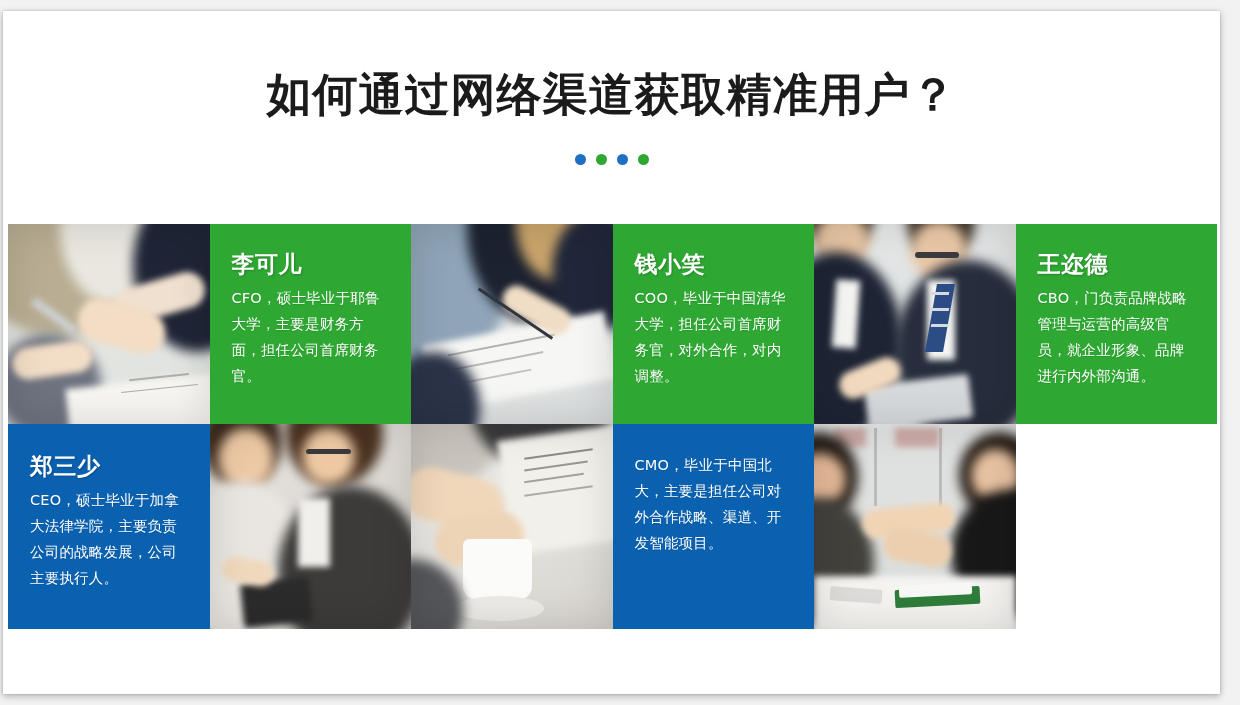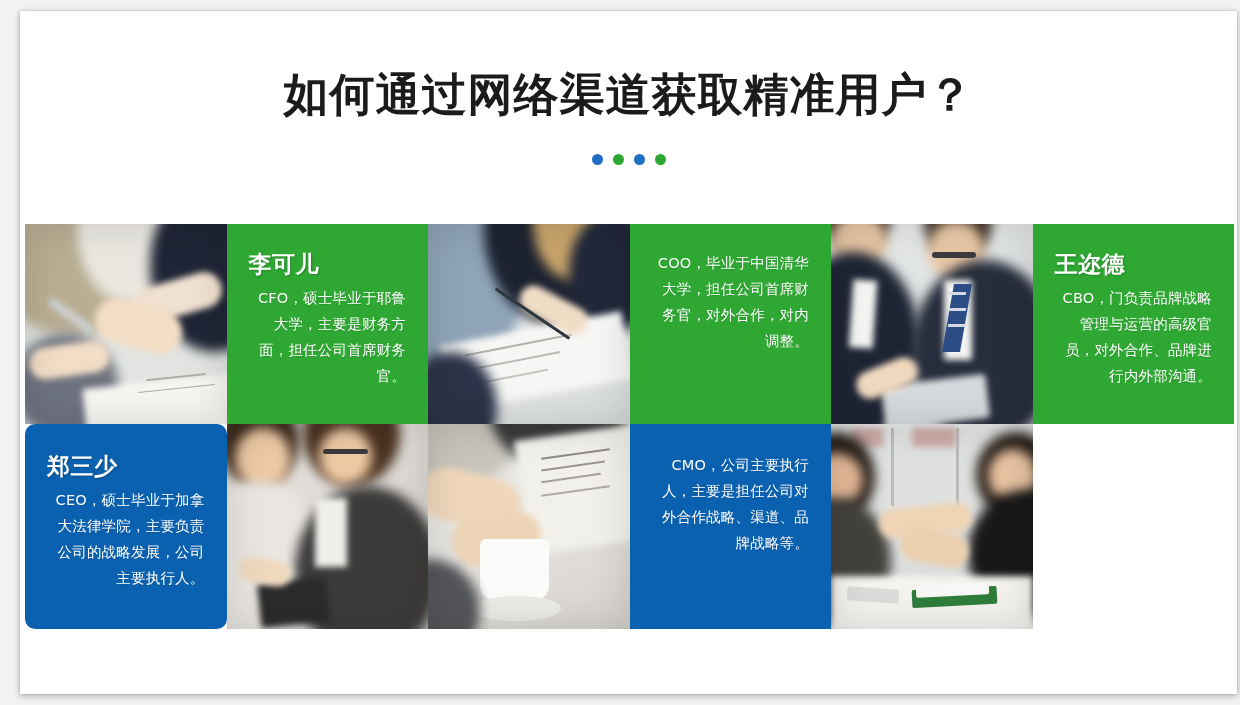--- a/index.html
+++ b/index.html
@@ -7,21 +7,21 @@
     width:1240px;height:705px;
     background:#ffffff;
     font-family:"DejaVu Sans","Liberation Sans",sans-serif;
     overflow:hidden;
   }
   .stage{
     position:absolute;left:0;top:0;width:1240px;height:705px;
     background:#f2f2f2;
   }
   .slide{
-    position:absolute;left:20px;top:11px;
+    position:absolute;left:3px;top:11px;
     width:1217px;height:683px;
     background:#ffffff;
     box-shadow:0 2px 7px rgba(0,0,0,.28), 0 0 2px rgba(0,0,0,.18);
   }
 
   
   .title-wrap{
     position:absolute;left:0;top:56px;width:1217px;text-align:center;
   }
   .title{
@@ -57,21 +57,20 @@
   .p-name{
     font-size:23px;font-weight:bold;color:#ffffff;
     line-height:28px;margin:0 0 7px 0;
     text-shadow:1px 1px 2px rgba(0,0,0,.22);
     letter-spacing:.5px;
   }
   .p-desc{
     font-size:14.5px;line-height:26px;color:#ffffff;
     letter-spacing:.2px;
     text-shadow:0 1px 1px rgba(0,0,0,.12);
-    text-align:right;
   }
 
   
   .photo{position:absolute;inset:0;overflow:hidden;}
   .ph-base{position:absolute;inset:0;}
   .blob{position:absolute;border-radius:50%;filter:blur(6px);}
   .bar{position:absolute;filter:blur(3px);}
   .sharp{position:absolute;}
 
   
@@ -146,20 +145,21 @@
           <div class="sharp" style="left:22%;top:76%;width:38%;height:2px;background:#c6c3be;transform:rotate(-11deg);"></div>
           <div class="bar" style="left:44%;top:36%;width:36%;height:14%;background:#f0ddc6;border-radius:30px;transform:rotate(28deg);"></div>
           <div class="sharp" style="left:30%;top:44%;width:44%;height:3px;background:#2e3640;transform:rotate(34deg);"></div>
           <div class="blob" style="left:-12%;top:64%;width:46%;height:56%;background:#2b3348;"></div>
           <div class="vignette"></div>
         </div>
       </div>
 
       <div class="cell">
         <div class="panel green" style="background: rgb(46, 168, 50);">
+          <div class="p-name">钱小笑</div>
           <div class="p-desc">COO，毕业于中国清华大学，担任公司首席财务官，对外合作，对内调整。</div>
         </div>
       </div>
 
       <div class="cell">
         <div class="photo p3">
           <div class="ph-base"></div>
           <div class="blob" style="left:-4%;top:-26%;width:34%;height:40%;background:#2a2118;"></div>
           <div class="blob" style="left:0%;top:-6%;width:28%;height:28%;background:#e8c6a4;"></div>
           <div class="blob" style="left:-22%;top:14%;width:66%;height:94%;background:#1d2434;"></div>
@@ -175,26 +175,26 @@
           <div class="sharp" style="left:50%;top:14%;width:22%;height:6px;border-radius:4px;background:#3c3c40;"></div>
           <div class="bar" style="left:26%;top:78%;width:52%;height:22%;background:#d7dadd;transform:rotate(-7deg);border-radius:4px;"></div>
           <div class="bar" style="left:12%;top:70%;width:32%;height:14%;background:#f1d9bf;border-radius:30px;transform:rotate(-22deg);"></div>
           <div class="vignette"></div>
         </div>
       </div>
 
       <div class="cell">
         <div class="panel green" style="background: rgb(46, 168, 50);">
           <div class="p-name">王迩德</div>
-          <div class="p-desc">CBO，门负责品牌战略管理与运营的高级官员，对外合作、品牌进行内外部沟通。</div>
-        </div>
-      </div>
-
-      <div class="cell">
-        <div class="panel blue r2" style="background: rgb(10, 97, 176); border-radius: 10px;">
+          <div class="p-desc">CBO，门负责品牌战略管理与运营的高级官员，就企业形象、品牌进行内外部沟通。</div>
+        </div>
+      </div>
+
+      <div class="cell">
+        <div class="panel blue r2" style="background: rgb(10, 97, 176);">
           <div class="p-name">郑三少</div>
           <div class="p-desc">CEO，硕士毕业于加拿大法律学院，主要负责公司的战略发展，公司主要执行人。</div>
         </div>
       </div>
 
       <div class="cell">
         <div class="photo p4">
           <div class="ph-base"></div>
           <div class="blob" style="left:-4%;top:-14%;width:40%;height:44%;background:#3c2a1d;"></div>
           <div class="blob" style="left:4%;top:2%;width:28%;height:30%;background:#edc9a5;"></div>
@@ -225,21 +225,21 @@
           <div class="bar" style="left:12%;top:44%;width:44%;height:24%;background:#eed4b6;border-radius:40px;transform:rotate(-8deg);"></div>
           <div class="sharp" style="left:26%;top:56%;width:34%;height:30%;background:#fbfbfa;border-radius:6px 6px 14px 14px;"></div>
           <div class="sharp" style="left:22%;top:84%;width:44%;height:12%;background:#eceae6;border-radius:50%;"></div>
           <div class="blob" style="left:-26%;top:66%;width:52%;height:50%;background:#55565a;"></div>
           <div class="vignette"></div>
         </div>
       </div>
 
       <div class="cell">
         <div class="panel blue r2" style="background: rgb(10, 97, 176);">
-          <div class="p-desc">CMO，公司主要执行人，主要是担任公司对外合作战略、渠道、品牌战略等。</div>
+          <div class="p-desc">CMO，毕业于中国北大，主要是担任公司对外合作战略、渠道、开发智能项目。</div>
         </div>
       </div>
 
       <div class="cell">
         <div class="photo p6">
           <div class="ph-base"></div>
           <div class="bar" style="left:4%;top:2%;width:92%;height:40%;background:#dfe1e0;"></div>
           <div class="sharp" style="left:30%;top:2%;width:3px;height:38%;background:#b9bcbb;"></div>
           <div class="sharp" style="left:62%;top:2%;width:3px;height:38%;background:#b9bcbb;"></div>
           <div class="bar" style="left:10%;top:2%;width:16%;height:9%;background:#c8a8a4;"></div>

